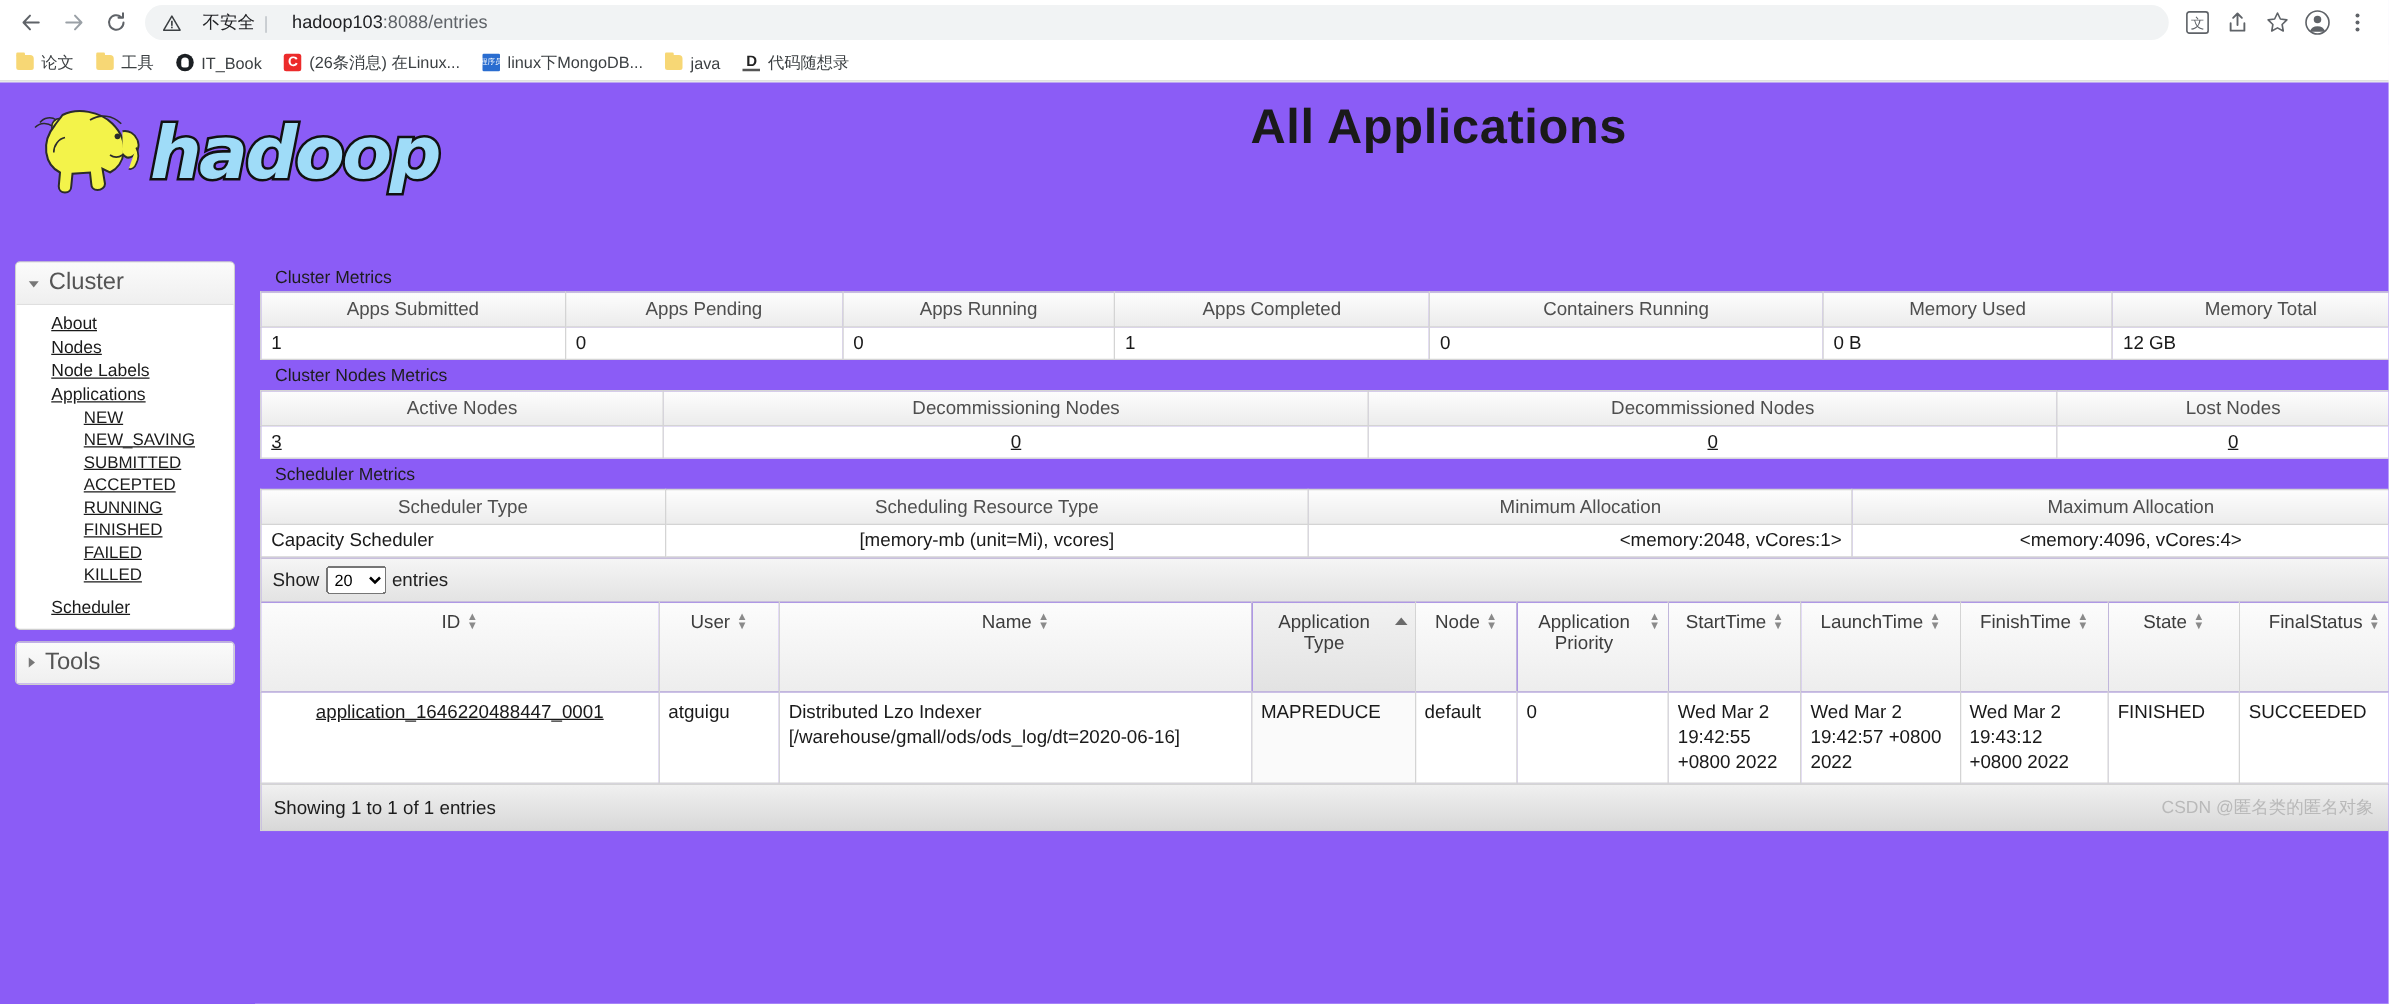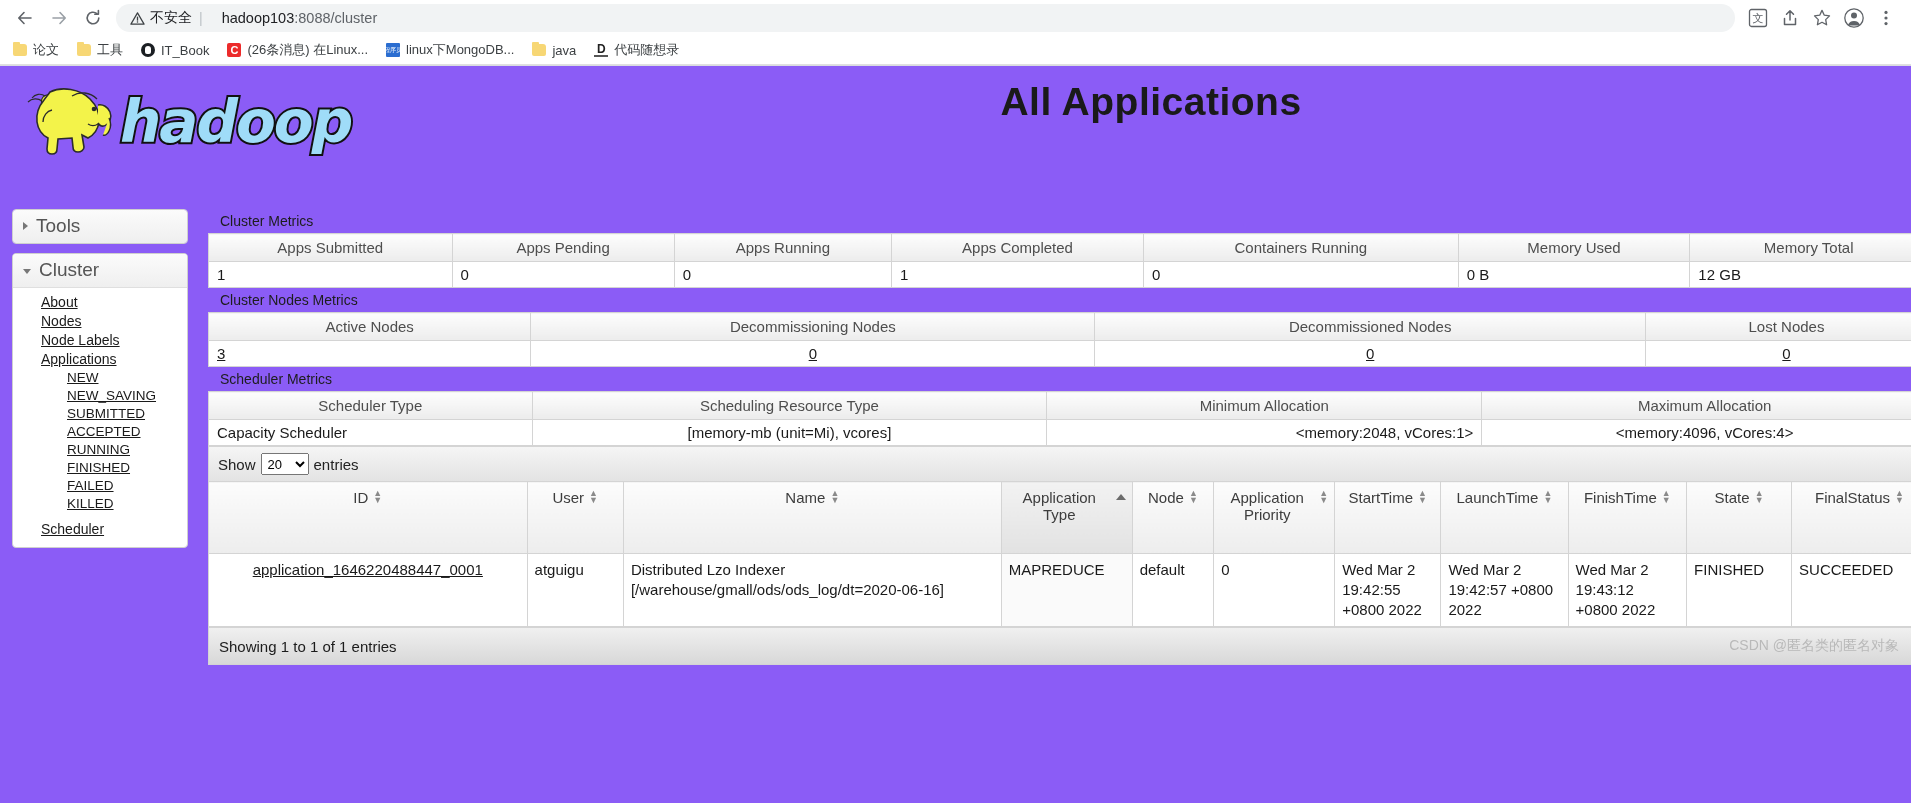--- a/index.html
+++ b/index.html
@@ -49,20 +49,21 @@
   .warn-icon {
     display: inline-flex;
     align-items: center;
     margin-right: 5px;
     color: #5f6368;
   }
   .insecure-text {
     color: #202124;
     font-size: 14px;
     white-space: nowrap;
+    margin-left: 12px;
   }
   .url-divider {
     margin: 0 7px;
     color: #bdc1c6;
     font-size: 14px;
   }
   .url-host { color: #202124; font-size: 14.5px; margin-left: 12px; }
   .url-path { color: #5f6368; font-size: 14.5px; }
   .omnibox-actions {
     display: flex; align-items: center; gap: 2px;
@@ -395,21 +396,21 @@
       <span class="warn-icon">
         <svg width="15" height="15" viewBox="0 0 16 16">
             <path d="M8 2L15 14H1z" fill="none" stroke="#3c4043" stroke-width="1.3" stroke-linejoin="round"></path>
             <rect x="7.3" y="6" width="1.4" height="4.3" fill="#3c4043"></rect>
             <rect x="7.3" y="11" width="1.4" height="1.4" fill="#3c4043"></rect>
           </svg>
       </span>
       <span class="insecure-text">不安全</span>
       <span class="url-divider">|</span>
       <span class="url-host">hadoop103</span>
-        <span class="url-path">:8088/cluster</span>
+        <span class="url-path">:8088/entries</span>
     </div>
     <div class="omnibox-actions">
       <div class="tool-icon">
         <svg width="20" height="20" viewBox="0 0 20 20">
             <rect x="1.5" y="1.5" width="17" height="17" rx="2" fill="none" stroke="#5f6368" stroke-width="1.3"></rect>
             <text x="10" y="14" font-size="11" text-anchor="middle" fill="#5f6368" font-family="DejaVu Sans">文</text>
           </svg>
       </div>
       <div class="tool-icon">
         <svg width="20" height="20" viewBox="0 0 20 20">
@@ -490,45 +491,45 @@
       </g>
 
       <text x="108" y="62" font-family="DejaVu Sans, sans-serif" font-size="58" font-weight="bold" font-style="italic" fill="#9fdcf8" stroke="#111111" stroke-width="4" paint-order="stroke" letter-spacing="-2">hadoop</text>
     </svg>
   </div>
 
   <div class="page-title">All Applications</div>
 
   <div class="sidebar">
     <div class="panel">
-      <div class="panel-head collapsed">
-        <span class="caret-right"></span>
-        <span>Tools</span>
-      </div>
-    </div>
-    <div class="panel">
       <div class="panel-head">
         <span class="caret-down"></span>
         <span>Cluster</span>
       </div>
       <div class="panel-body">
         <a class="nav-link">About</a>
         <a class="nav-link">Nodes</a>
         <a class="nav-link">Node Labels</a>
         <a class="nav-link">Applications</a>
         <a class="nav-link sub">NEW</a>
         <a class="nav-link sub">NEW_SAVING</a>
         <a class="nav-link sub">SUBMITTED</a>
         <a class="nav-link sub">ACCEPTED</a>
         <a class="nav-link sub">RUNNING</a>
         <a class="nav-link sub">FINISHED</a>
         <a class="nav-link sub">FAILED</a>
         <a class="nav-link sub">KILLED</a>
         <div class="nav-spacer"></div>
         <a class="nav-link">Scheduler</a>
+      </div>
+    </div>
+    <div class="panel">
+      <div class="panel-head collapsed">
+        <span class="caret-right"></span>
+        <span>Tools</span>
       </div>
     </div>
   </div>
 
   <div class="content">
 
     <div class="section-title">Cluster Metrics</div>
     <table class="metrics">
       <colgroup>
         <col style="width:205px">

